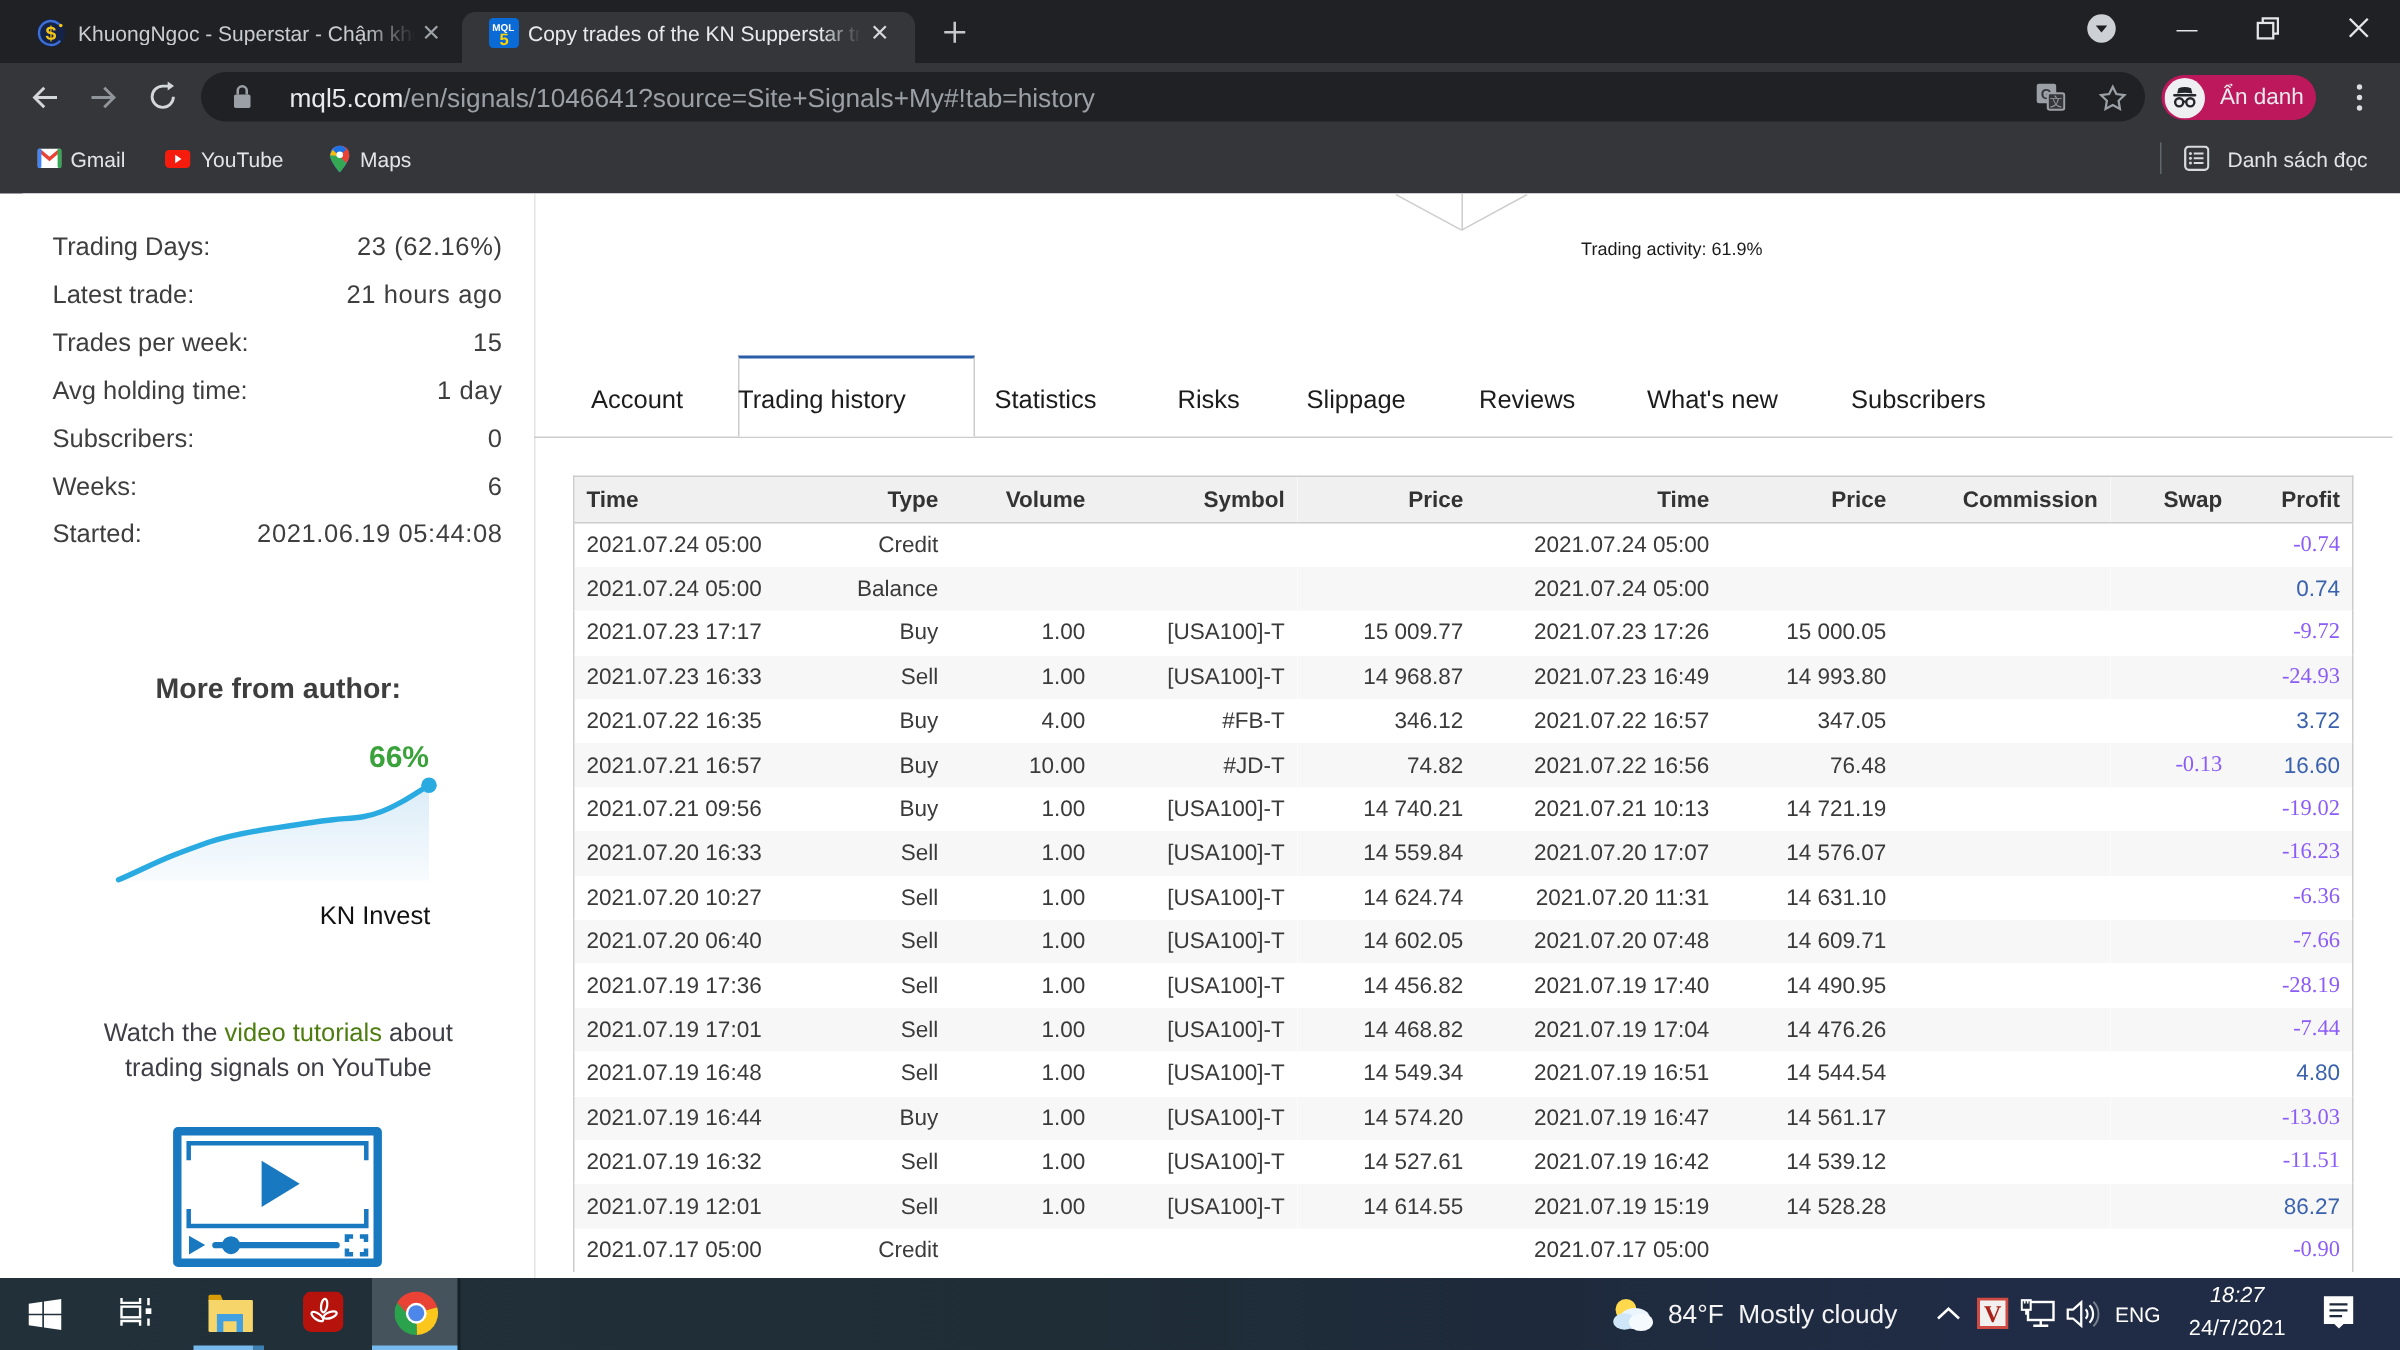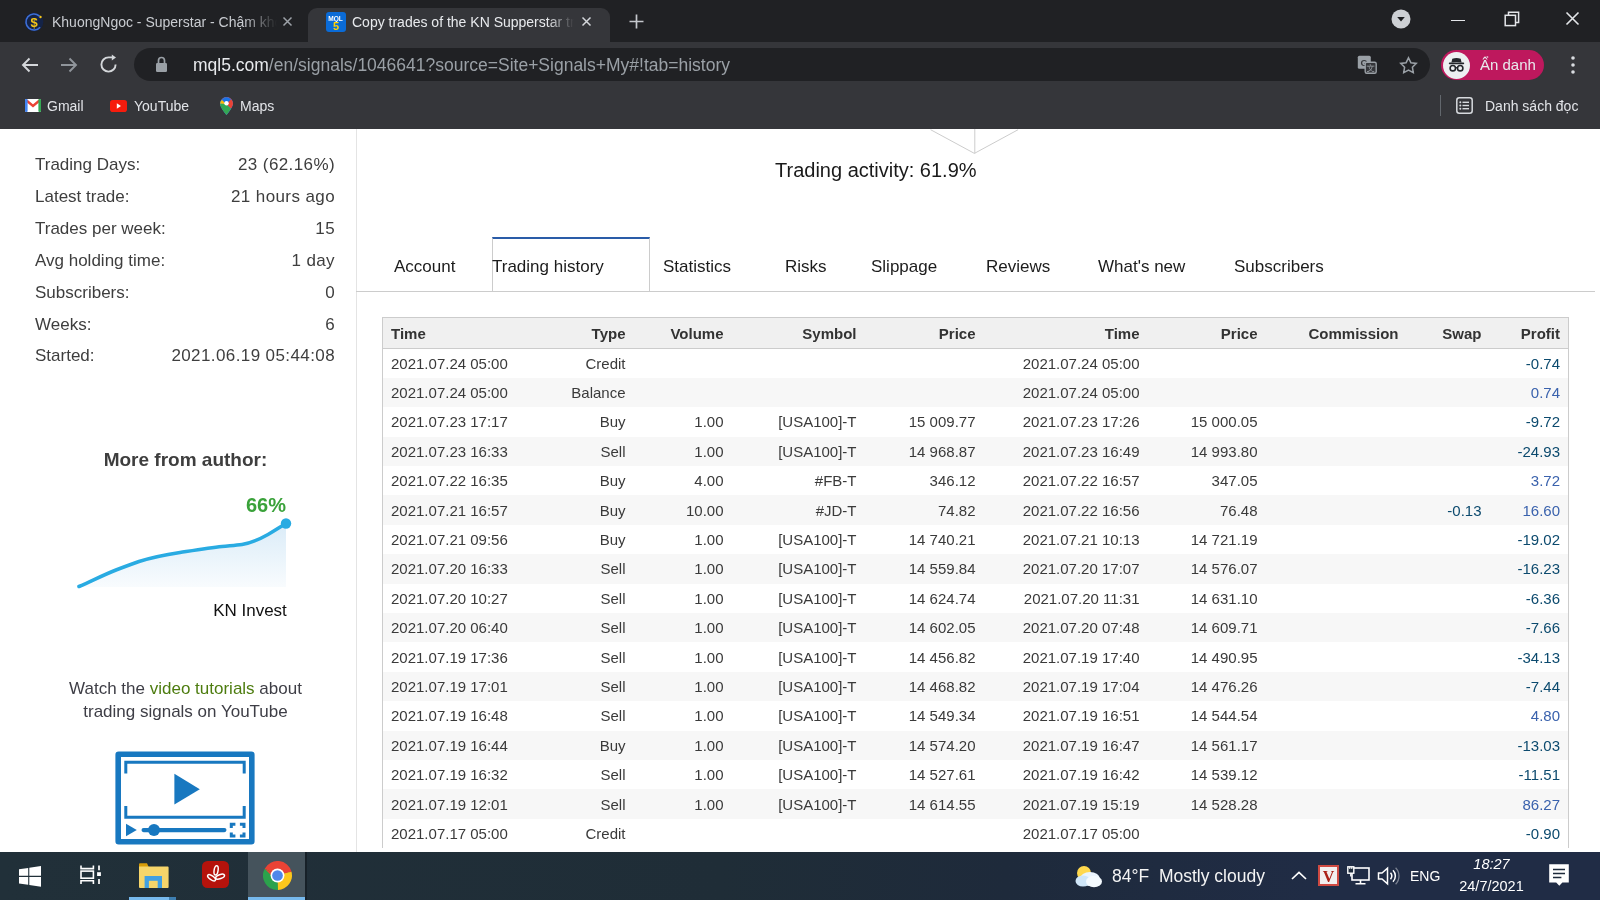--- a/index.html
+++ b/index.html
@@ -28,21 +28,21 @@
 .ptab { position:absolute; top:128px; height:22px; font-size:17px; color:#1c1c1c; }
 
 
 #ttable { position:absolute; left:367px; top:188px; width:1187px; border-collapse:collapse; table-layout:fixed; font-size:15px; color:#3a3a3a; }
 #ttable td, #ttable th { padding:0 8px 0 0; text-align:right; white-space:nowrap; overflow:hidden; font-weight:normal; height:29.4px; }
 #ttable thead th { font-weight:bold; color:#333; height:31px; background:#f0f0f0; }
 #ttable td:first-child, #ttable th:first-child { text-align:left; padding:0 0 0 8px; }
 #ttable { border:1px solid #ccc; border-bottom:none; }
 #ttable thead th { border-bottom:1px solid #ccc; }
 #ttable tr.alt td { background:#f7f7f7; }
-.neg { color:#0c4a6e; }
+.neg { color:#8b5cf6;font-family:Liberation Serif, serif; }
 .pos { color:#3a62ad; }
 </style>
 </head>
 <body>
 
 <div id="tabbar">
 
   <svg class="abs" style="left:24px; top:12px;" width="20" height="20" viewBox="0 0 20 20">
     <circle cx="10" cy="10" r="9.3" fill="#142347"></circle>
     <circle cx="10" cy="10" r="8" fill="none" stroke="#3e6fd6" stroke-width="1.6" stroke-dasharray="38 13" transform="rotate(40 10 10)"></circle>
@@ -205,21 +205,21 @@
   <div class="srow" style="top:186px;">Weeks:<span class="v">6</span></div>
   <div class="srow" style="top:217px;">Started:<span class="v">2021.06.19 05:44:08</span></div>
 
   <div class="abs" style="left:0; top:320px; width:341px; text-align:center; font-size:19px; font-weight:bold; color:#3e3e3e;">More from author:</div>
   <div class="abs" style="left:231px; top:365px; font-size:20px; font-weight:bold; color:#3aa23a;">66%</div>
 
   <div class="abs" style="left:160px; top:472px; width:150px; text-align:center; font-size:17px; color:#111; ">KN Invest</div>
 
   <div class="abs" style="left:0; top:548px; width:341px; text-align:center; font-size:17px; color:#3e3e46; line-height:23px;">Watch the <span style="color:#4d7c0f;">video tutorials</span> about<br>trading signals on YouTube</div>
 
-  <div class="abs" style="left:760px; top:30px; width:400px; text-align:left; font-size:20px; color:#1a1a1a;">Trading activity: 61.9%</div>
+  <div class="abs" style="left:760px; top:30px; width:400px; text-align:right; font-size:12px; color:#1a1a1a;">Trading activity: 61.9%</div>
 
   <div class="abs" style="left:341px; top:162px; width:1239px; height:1px; background:#ccc;"></div>
   <div class="ptab" style="left:379px; width:80px;">Account</div>
   <div class="abs" style="left:477px; top:108px; width:158px; height:54px; background:#fff; border-left:1px solid #ccc; border-right:1px solid #ccc; border-top:2px solid #2a5ca8;"></div>
   <div class="ptab" style="left:477px; width:158px;">Trading history</div>
   <div class="ptab" style="left:648px; width:100px;">Statistics</div>
   <div class="ptab" style="left:770px; width:60px;">Risks</div>
   <div class="ptab" style="left:856px; width:86px;">Slippage</div>
   <div class="ptab" style="left:971px; width:80px;">Reviews</div>
   <div class="ptab" style="left:1083px; width:100px;">What's new</div>
@@ -376,21 +376,21 @@
       <tr>
           <td>2021.07.19 17:36</td>
           <td>Sell</td>
           <td>1.00</td>
           <td>[USA100]-T</td>
           <td>14 456.82</td>
           <td>2021.07.19 17:40</td>
           <td>14 490.95</td>
           <td></td>
           <td></td>
-          <td class="neg">-34.13</td>
+          <td class="neg">-28.19</td>
         </tr>
       <tr class="alt">
           <td>2021.07.19 17:01</td>
           <td>Sell</td>
           <td>1.00</td>
           <td>[USA100]-T</td>
           <td>14 468.82</td>
           <td>2021.07.19 17:04</td>
           <td>14 476.26</td>
           <td></td>

